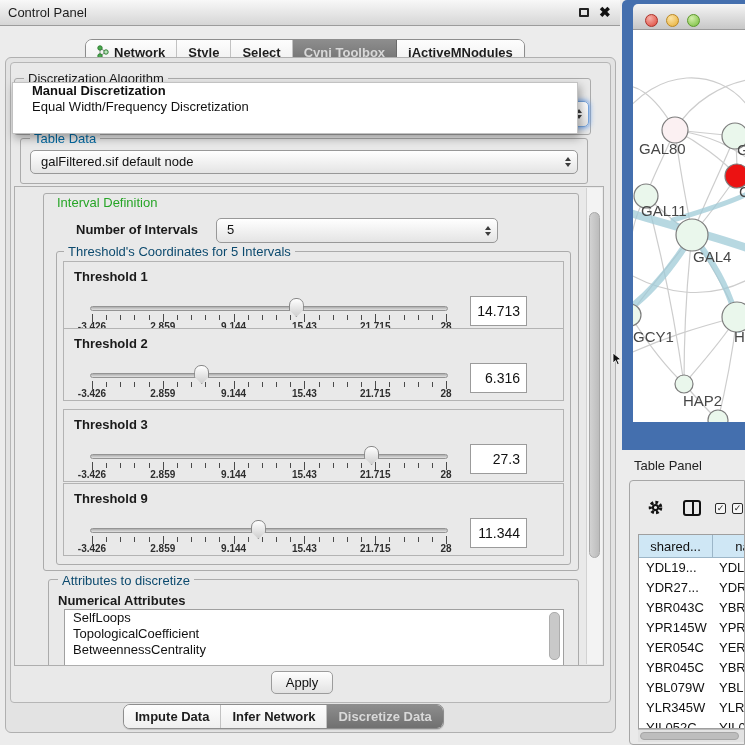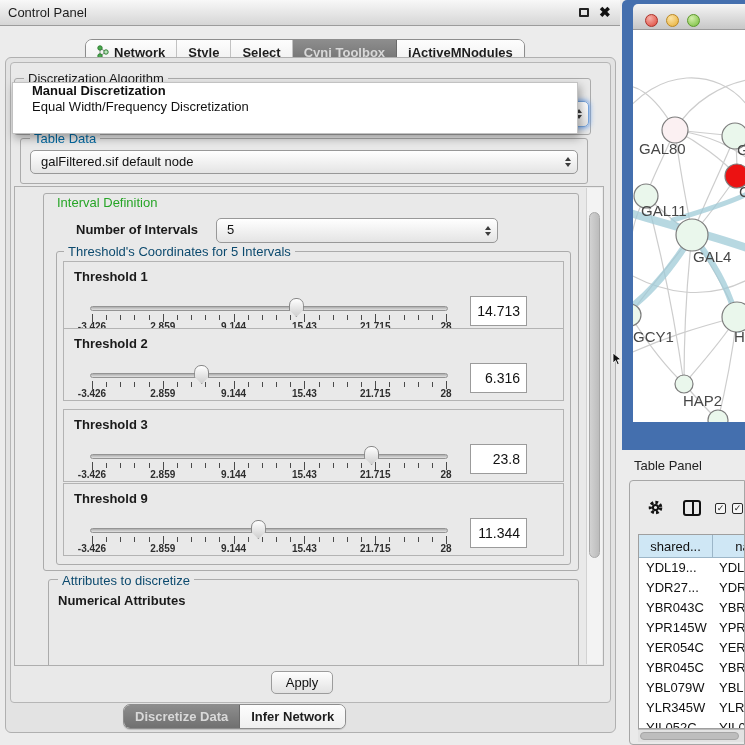--- a/index.html
+++ b/index.html
@@ -326,21 +326,21 @@
         <div class="tick" style="left: 353.68px; top: 53px; height: 5px;"></div>
         <div class="tick" style="left: 367.84px; top: 53px; height: 5px;"></div>
         <div class="tick" style="left: 382px; top: 52px; height: 8px;"></div>
         <div class="t-ticklabel" style="left: 28px;">-3.426</div>
         <div class="t-ticklabel" style="left: 98.8px;">2.859</div>
         <div class="t-ticklabel" style="left: 169.6px;">9.144</div>
         <div class="t-ticklabel" style="left: 240.4px;">15.43</div>
         <div class="t-ticklabel" style="left: 311.2px;">21.715</div>
         <div class="t-ticklabel" style="left: 382px;">28</div>
         <div class="t-handle" style="left: 300.154px;"></div>
-        <div class="t-value">23.8</div>
+        <div class="t-value">27.3</div>
       </div>
       <div class="t-box" style="top: 296px;">
         <div class="t-label">Threshold 9</div>
         <div class="t-track"></div>
         <div class="tick" style="left: 28px; top: 52px; height: 8px;"></div>
         <div class="tick" style="left: 42.16px; top: 53px; height: 5px;"></div>
         <div class="tick" style="left: 56.32px; top: 53px; height: 5px;"></div>
         <div class="tick" style="left: 70.48px; top: 53px; height: 5px;"></div>
         <div class="tick" style="left: 84.64px; top: 53px; height: 5px;"></div>
         <div class="tick" style="left: 98.8px; top: 52px; height: 8px;"></div>
@@ -371,34 +371,43 @@
         <div class="t-ticklabel" style="left: 311.2px;">21.715</div>
         <div class="t-ticklabel" style="left: 382px;">28</div>
         <div class="t-handle" style="left: 186.878px;"></div>
         <div class="t-value">11.344</div>
       </div>
     </div>
 
   <div class="abs groupbox" id="attr-group"></div>
   <div class="abs grouplabel glabel-blue" id="attr-label">Attributes to discretize</div>
   <div class="abs" id="attr-title">Numerical Attributes</div>
+  <div class="abs" id="attr-list">
+    <div class="abs" id="attr-sb"></div>
+  <div class="attr-item">SelfLoops</div>
+      <div class="attr-item">TopologicalCoefficient</div>
+      <div class="attr-item">BetweennessCentrality</div>
+    </div>
 
   <div class="abs" id="vscroll">
     <div class="abs" id="vscroll-thumb"></div>
   </div>
 </div>
 
 <div class="abs" id="apply-btn">Apply</div>
 
 <div class="abs tabbar" id="bottom-tab-bar">
+    <div class="tab">
+      <span>Impute Data</span>
+    </div>
+    <div class="tab">
+      <span>Infer Network</span>
+    </div>
     <div class="tab sel">
       <span>Discretize Data</span>
-    </div>
-    <div class="tab">
-      <span>Infer Network</span>
     </div>
   </div>
 
 <div class="abs" id="net-frame">
   <div class="abs" id="net-titlebar">
     <div class="light" id="light-red"></div>
     <div class="light" id="light-yellow"></div>
     <div class="light" id="light-green"></div>
   </div>
   <div class="abs" id="net-canvas">

